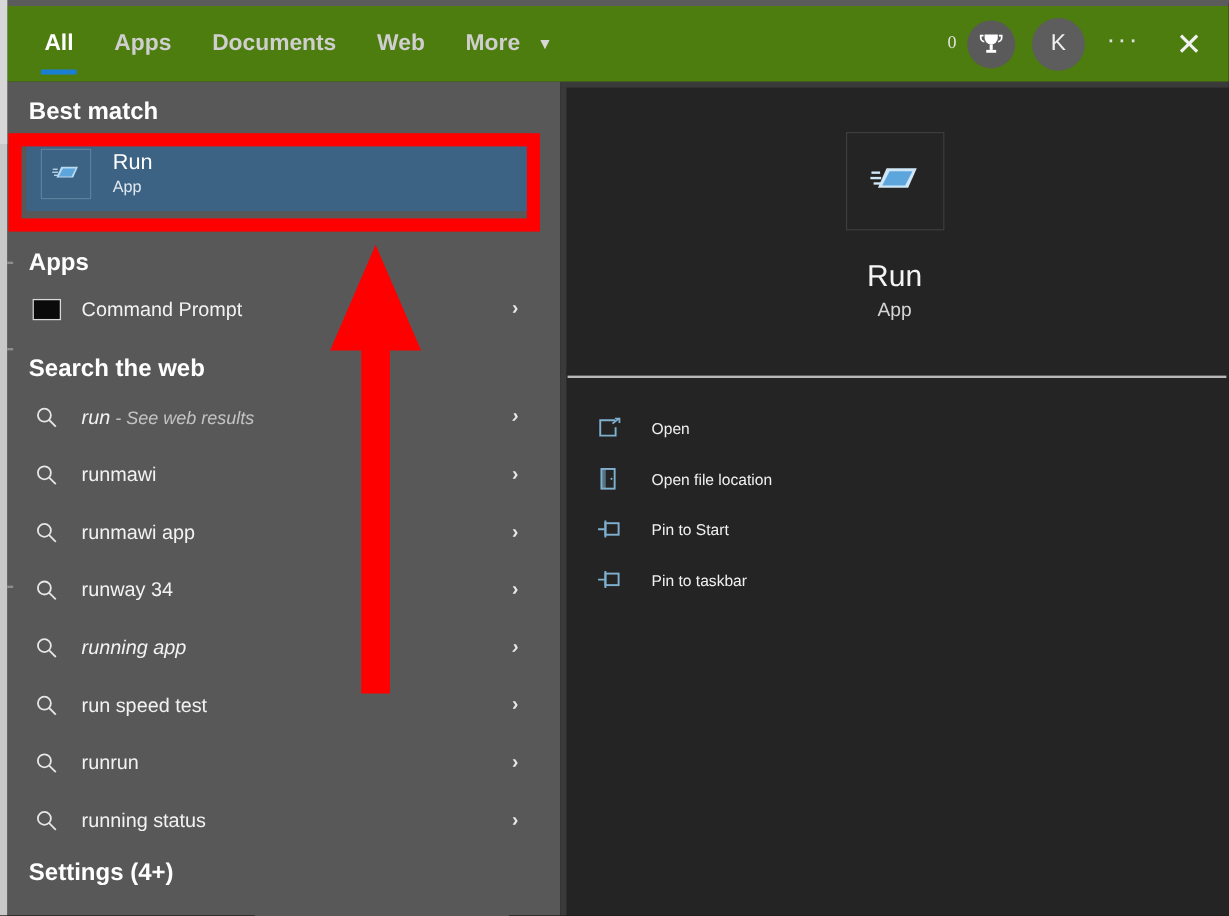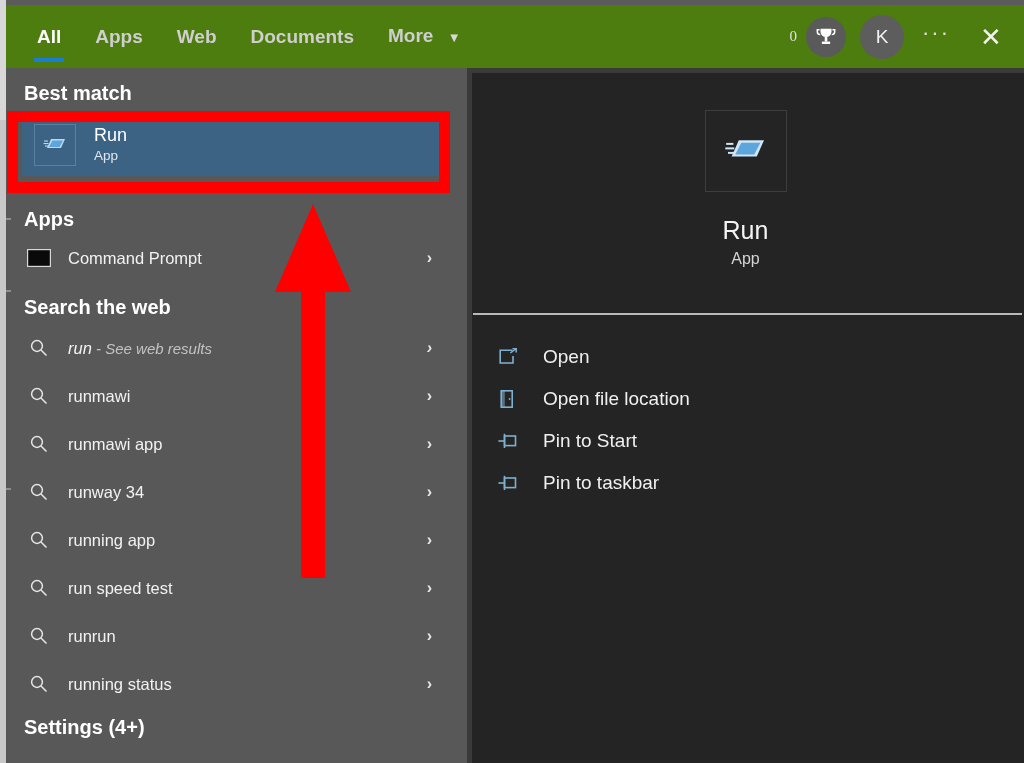--- a/index.html
+++ b/index.html
@@ -300,21 +300,21 @@
     cursor: pointer;
   }
   .action-icon {
     width: 30px;
     display: flex; align-items: center; justify-content: center;
     flex: none;
   }
   .action-label {
     margin-left: 20px;
     color: #f0f0f0;
-    font-size: 19px;
+    font-size: 13px;
     white-space: nowrap;
   }
 
   
   .scroll-hint {
     position: absolute;
     left: 0;
     width: 5px;
     background: #8d8d8d;
   }
@@ -329,24 +329,24 @@
 
   <div class="header">
     <div class="tabs">
       <div class="tab active">
         <span>All</span>
       </div>
       <div class="tab">
         <span>Apps</span>
       </div>
       <div class="tab">
+        <span>Documents</span>
+      </div>
+      <div class="tab">
         <span>Web</span>
-      </div>
-      <div class="tab">
-        <span>Documents</span>
       </div>
       <div class="tab">
         <span>More</span>
         <span class="caret">▼</span>
       </div>
     </div>
 
     <div class="header-right">
       <span class="rewards-count">0</span>
       <div class="rewards-icon">
@@ -439,21 +439,21 @@
       <div class="row-icon">
         <svg width="20" height="20" viewBox="0 0 20 20">
           <circle cx="8" cy="8" r="5.4" fill="none" stroke="#e6e6e6" stroke-width="1.5"></circle>
           <line x1="12" y1="12" x2="17.5" y2="17.5" stroke="#e6e6e6" stroke-width="1.5"></line>
         </svg>
       </div>
       <div class="row-label">runway 34</div>
       <div class="row-chevron">›</div>
     </div>
 
-    <div class="list-row" style="top:450px;">
+    <div class="list-row" style="top:450px;font-style:italic;">
       <div class="row-icon">
         <svg width="20" height="20" viewBox="0 0 20 20">
           <circle cx="8" cy="8" r="5.4" fill="none" stroke="#e6e6e6" stroke-width="1.5"></circle>
           <line x1="12" y1="12" x2="17.5" y2="17.5" stroke="#e6e6e6" stroke-width="1.5"></line>
         </svg>
       </div>
       <div class="row-label">running app</div>
       <div class="row-chevron">›</div>
     </div>
 

